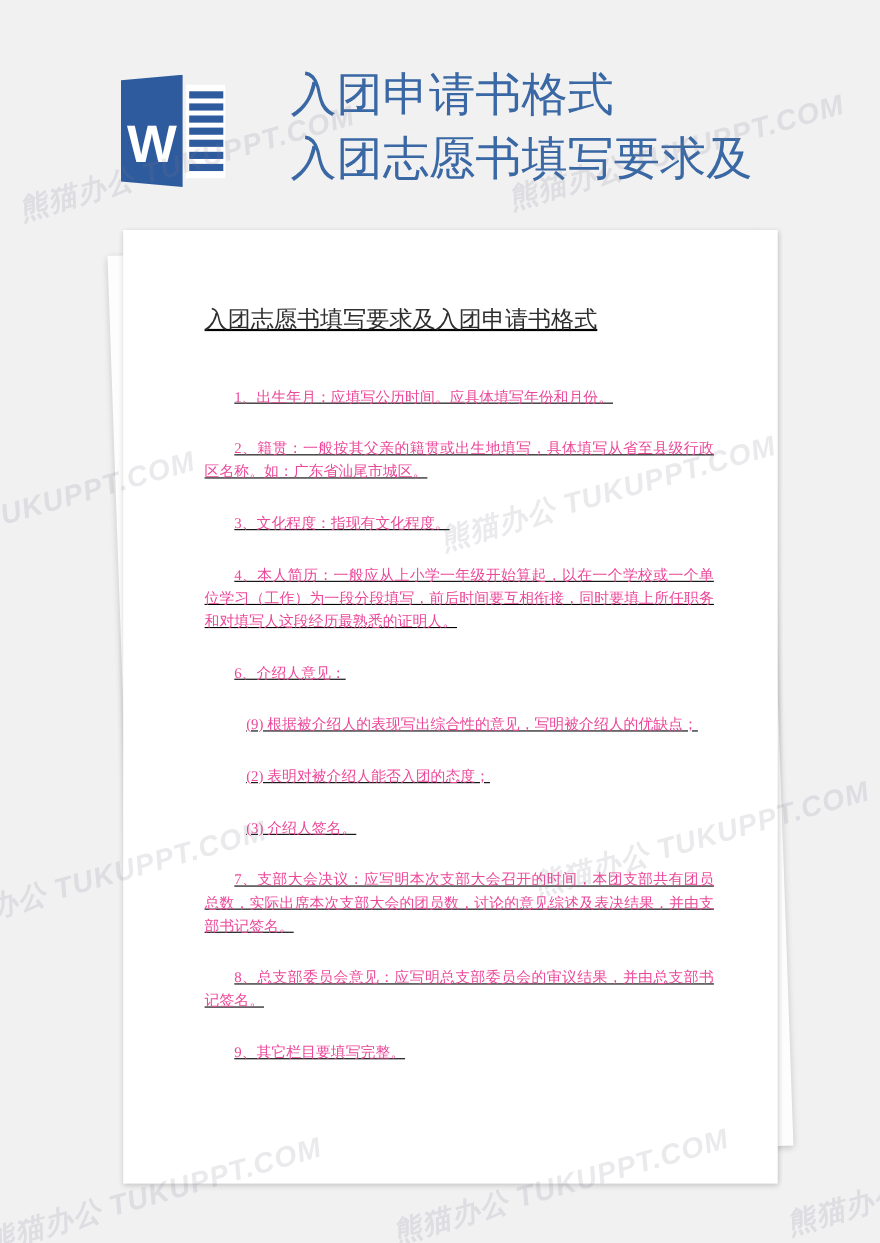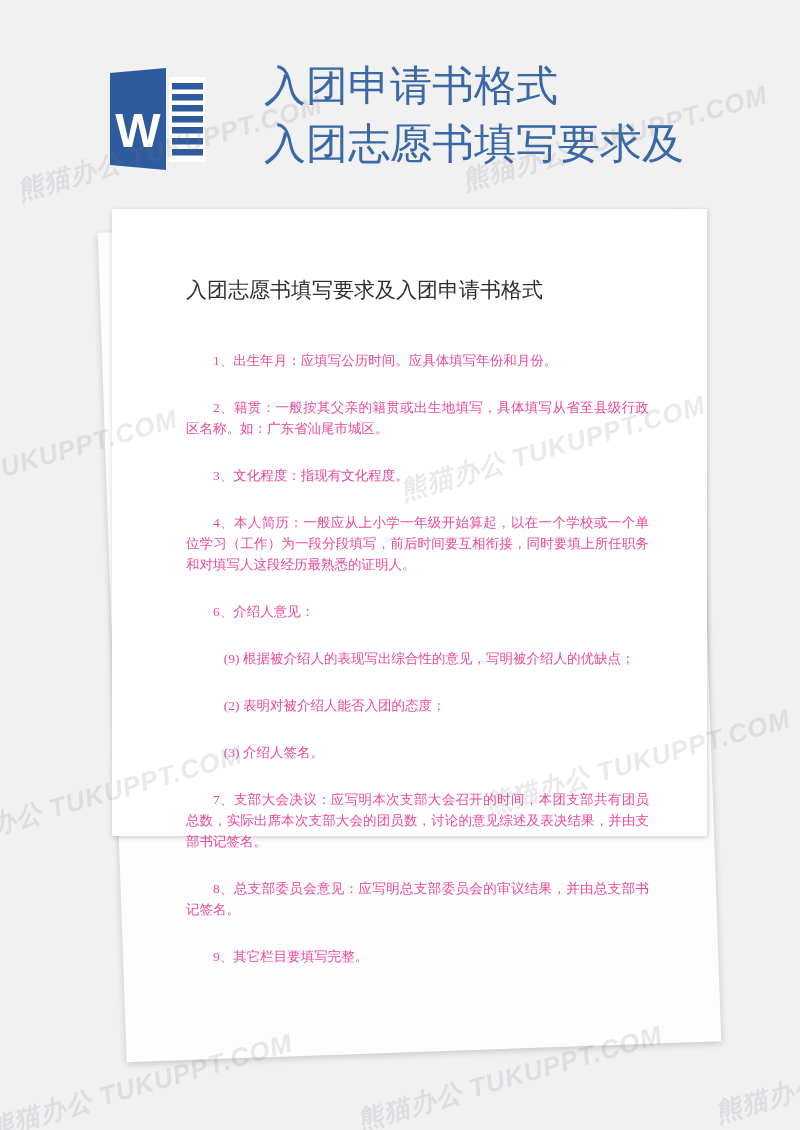--- a/index.html
+++ b/index.html
@@ -14,25 +14,26 @@
     font-size:42px;line-height:58px;font-weight:400;color:#3a68a4;
   }
   .header-title .line{display:block;white-space:nowrap;}
   
   .back-page{
     position:absolute;left:112px;top:222px;width:595px;height:830px;
     background:#fdfdfd;transform:rotate(-2deg);
     box-shadow:0 2px 7px rgba(0,0,0,0.18);z-index:1;
   }
   .doc-page{
-    position:absolute;left:112px;top:209px;width:595px;height:627px;
+    position:absolute;left:112px;top:209px;width:595px;height:867px;
     background:#ffffff;box-sizing:border-box;
     padding:66px 58px 0 74px;
     box-shadow:0 2px 5px rgba(0,0,0,0.14),2px 0 4px rgba(0,0,0,0.06);
     z-index:2;
+    text-decoration:underline;
   }
   .doc-heading{
     font-family:"Liberation Serif","DejaVu Serif",serif;
     font-size:21px;line-height:30px;font-weight:400;color:#2f2f2f;
     margin:0 0 45px 0;
   }
   .para{
     font-family:"Liberation Serif","DejaVu Serif",serif;
     font-size:13.5px;line-height:21px;color:#ec4899;
     margin:0 0 26px 0;text-align:justify;

